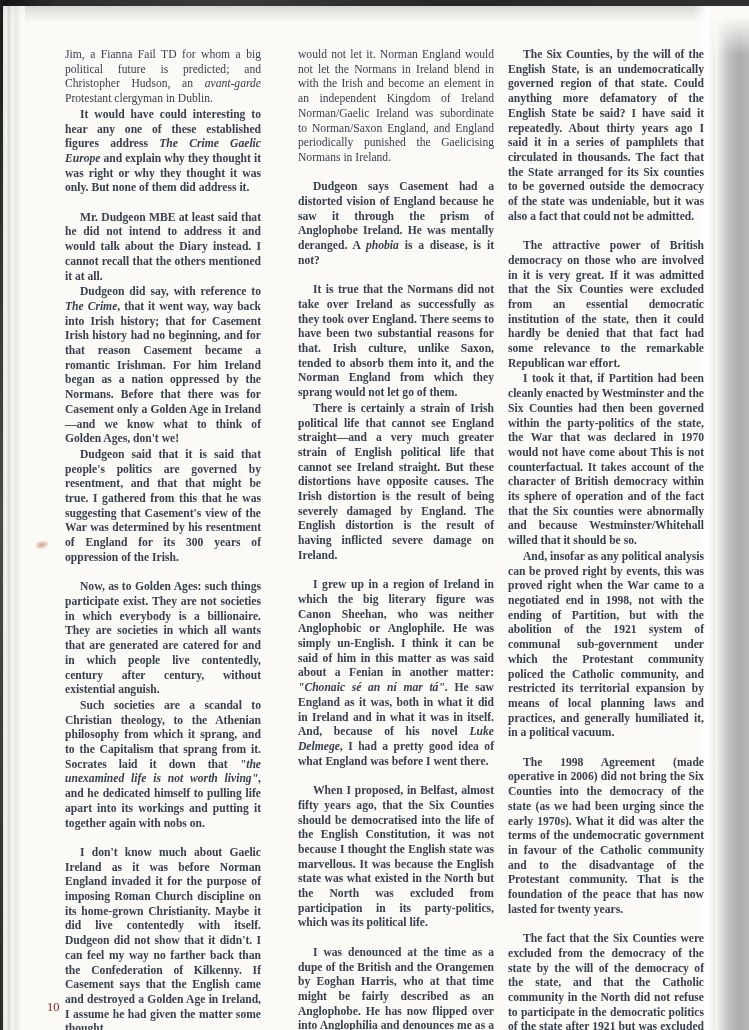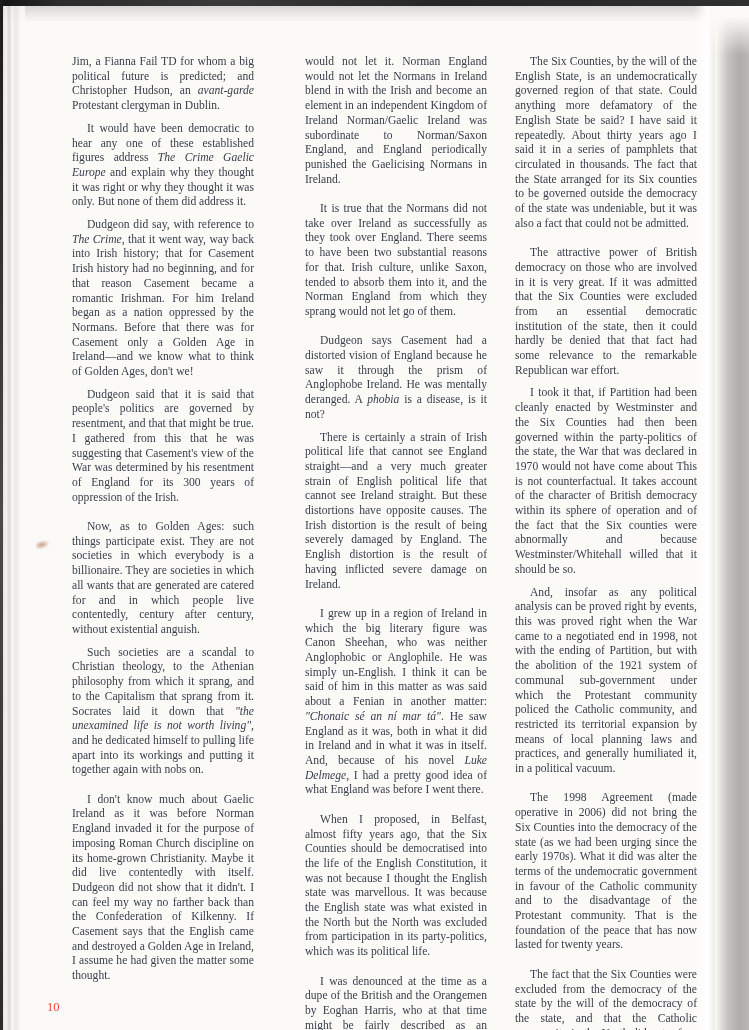--- a/index.html
+++ b/index.html
@@ -55,56 +55,57 @@
   
   .col{
     position:absolute;top:47px;width:198px;
     color:#39404d;
     font-size:11.6px;line-height:14.7px;
     text-align:justify;
   }
   #col-0{left:64px;}
   #col-1{left:297px;}
   #col-2{left:507px;}
-  .para{margin:8px;}
-  .para.indent{text-indent:15px;}
+  .para{margin:1px;}
+  .para.indent{text-indent:15px;font-weight:bold;}
   .para.gap{margin-top:14.7px;}
   .it{font-style:italic;}
   .page-number{
     position:absolute;left:47px;top:1000px;
-    color:#ef4444;font-size:12.5px;
+    color:#7f1d1d;font-size:12.5px;
   }
 </style>
 </head>
 <body>
 
 <div class="scan">
 
   <div class="edge-top-shadow"></div>
   <div class="edge-left-stack"></div>
   <div class="page-curl"></div>
   <div class="edge-right-band"></div>
   <div class="edge-right-topfade"></div>
   <div class="edge-top"></div>
   <div class="edge-left-dark"></div>
   <div class="smudge"></div>
 
   <div class="col" id="col-0">
       <p class="para"><span>Jim, a Fianna Fail TD for whom a big political future is predicted;  and Christopher Hudson, an </span><span class="it">avant-garde</span><span> Protestant clergyman in Dublin.</span></p>
-      <p class="para indent"><span>It would have been democratic to hear any one of these established figures address </span><span class="it">The Crime Gaelic Europe</span><span> and explain why they thought it was right or why they thought it was only.  But none of them did address it.</span></p>
+      <p class="para indent"><span>It would have could interesting to hear any one of these established figures address </span><span class="it">The Crime Gaelic Europe</span><span> and explain why they thought it was right or why they thought it was only.  But none of them did address it.</span></p>
+      <p class="para indent gap"><span>Mr. Dudgeon MBE at least said that he did not intend to address it and would talk about the Diary instead.  I cannot recall that the others mentioned it at all.</span></p>
       <p class="para indent"><span>Dudgeon did say, with reference to </span><span class="it">The Crime</span><span>, that it went way, way back into Irish history;  that for Casement Irish history had no beginning, and for that reason Casement became a romantic Irishman.  For him Ireland began as a nation oppressed by the Normans.  Before that there was for Casement only a Golden Age in Ireland—and we know what to think of Golden Ages, don't we!</span></p>
       <p class="para indent"><span>Dudgeon said that it is said that people's politics are governed by resentment, and that that might be true.  I gathered from this that he was suggesting that Casement's view of the War was determined by his resentment of England for its 300 years of oppression of the Irish.</span></p>
       <p class="para indent gap"><span>Now, as to Golden Ages:  such things participate exist.  They are not societies in which everybody is a billionaire.  They are societies in which all wants that are generated are catered for and in which people live contentedly, century after century, without existential anguish.</span></p>
       <p class="para indent"><span>Such societies are a scandal to Christian theology, to the Athenian philosophy from which it sprang, and to the Capitalism that sprang from it.  Socrates laid it down that </span><span class="it">"the unexamined life is not worth living"</span><span>, and he dedicated himself to pulling life apart into its workings and putting it together again with nobs on.</span></p>
       <p class="para indent gap"><span>I don't know much about Gaelic Ireland as it was before Norman England invaded it for the purpose of imposing Roman Church discipline on its home-grown Christianity. Maybe it did live contentedly with itself.  Dudgeon did not show that it didn't.  I can feel my way no farther back than the Confederation of Kilkenny.  If Casement says that the English came and destroyed a Golden Age in Ireland, I assume he had given the matter some thought.</span></p>
     </div>
   <div class="col" id="col-1">
       <p class="para"><span>would not let it.  Norman England would not let the Normans in Ireland blend in with the Irish and become an element in an independent Kingdom of Ireland Norman/Gaelic Ireland was subordinate to Norman/Saxon England, and England periodically punished the Gaelicising Normans in Ireland.</span></p>
+      <p class="para indent gap"><span>Dudgeon says Casement had a distorted vision of England because he saw it through the prism of Anglophobe Ireland. He was mentally deranged.  A </span><span class="it">phobia</span><span> is a disease, is it not?</span></p>
       <p class="para indent gap"><span>It is true that the Normans did not take over Ireland as successfully as they took over England.  There seems to have been two substantial reasons for that.  Irish culture, unlike Saxon, tended to absorb them into it, and the Norman England from which they sprang would not let go of them.</span></p>
-      <p class="para indent gap"><span>Dudgeon says Casement had a distorted vision of England because he saw it through the prism of Anglophobe Ireland. He was mentally deranged.  A </span><span class="it">phobia</span><span> is a disease, is it not?</span></p>
       <p class="para indent"><span>There is certainly a strain of Irish political life that cannot see England straight—and a very much greater strain of English political life that cannot see Ireland straight.  But these distortions have opposite causes.  The Irish distortion is the result of being severely damaged by England.  The English distortion is the result of having inflicted severe damage on Ireland.</span></p>
       <p class="para indent gap"><span>I grew up in a region of Ireland in which the big literary figure was Canon Sheehan, who was neither Anglophobic or Anglophile.  He was simply un-English.  I think it can be said of him in this matter as was said about a Fenian in another matter: </span><span class="it">"Chonaic sé an ní mar tá"</span><span>.  He saw England as it was, both in what it did in Ireland and in what it was in itself.  And, because of his novel </span><span class="it">Luke Delmege</span><span>, I had a pretty good idea of what England was before I went there.</span></p>
       <p class="para indent gap"><span>When I proposed, in Belfast, almost fifty years ago, that the Six Counties should be democratised into the life of the English Constitution, it was not because I thought the English state was marvellous.  It was because the English state was what existed in the North but the North was excluded from participation in its party-politics, which was its political life.</span></p>
       <p class="para indent gap"><span>I was denounced at the time as a dupe of the British and the Orangemen by Eoghan Harris, who at that time might be fairly described as an Anglophobe.  He has now flipped over into Anglophilia and denounces me as a bigotted Irish nationalist, though he does not find it expedient to name me.  Harris is a weathervane.</span></p>
     </div>
   <div class="col" id="col-2">
       <p class="para indent"><span>The Six Counties, by the will of the English State, is an undemocratically governed region of that state.  Could anything more defamatory of the English State be said?  I have said it repeatedly. About thirty years ago I said it in a series of pamphlets that circulated in thousands. The fact that the State arranged for its Six counties to be governed outside the democracy of the state was undeniable, but it was also a fact that could not be admitted.</span></p>
       <p class="para indent gap"><span>The attractive power of British democracy on those who are involved in it is very great.  If it was admitted that the Six Counties were excluded from an essential democratic institution of the state, then it could hardly be denied that that fact had some relevance to the remarkable Republican war effort.</span></p>
       <p class="para indent"><span>I took it that, if Partition had been cleanly enacted by Westminster and the Six Counties had then been governed within the party-politics of the state, the War that was declared in 1970 would not have come about  This is not counterfactual.  It takes account of the character of British democracy within its sphere of operation and of the fact that the Six counties were abnormally and because Westminster/Whitehall willed that it should be so.</span></p>
       <p class="para indent"><span>And, insofar as any political analysis can be proved right by events, this was proved right when the War came to a negotiated end in 1998, not with the ending of Partition, but with the abolition of the 1921 system of communal sub-government under which the Protestant community policed the Catholic community, and restricted its territorial expansion by means of local planning laws and practices, and generally humiliated it, in a political vacuum.</span></p>

